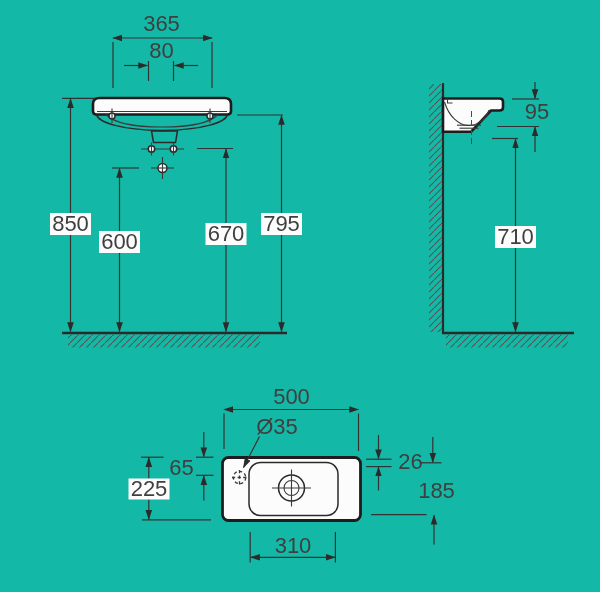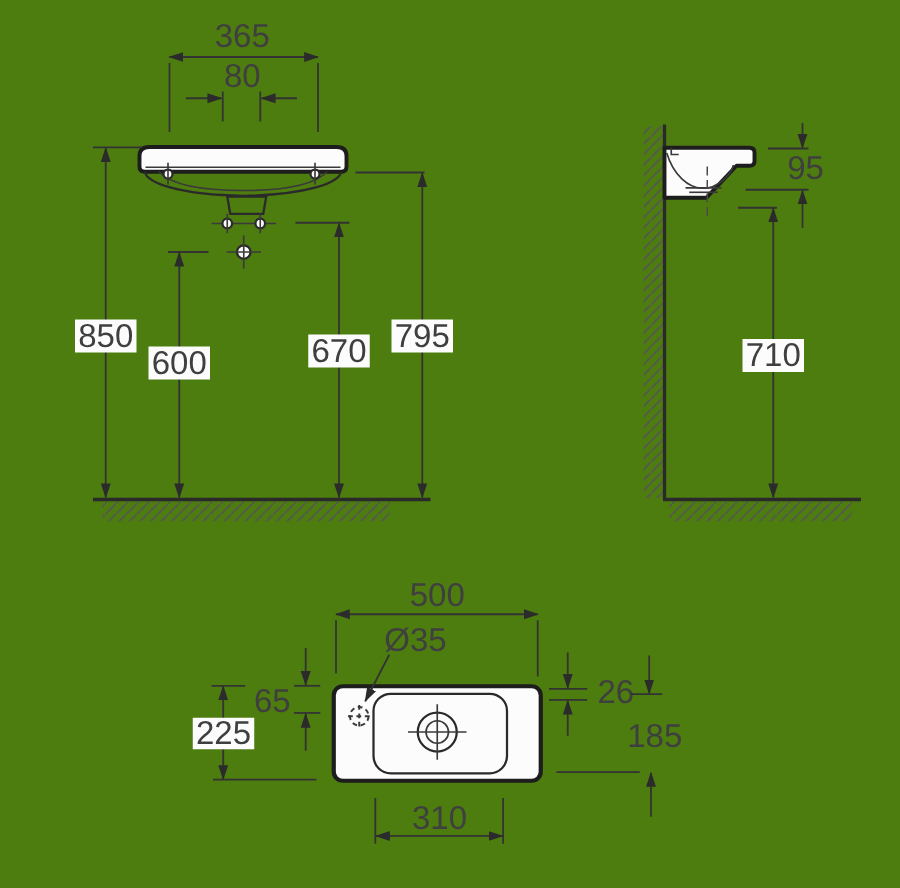--- a/index.html
+++ b/index.html
@@ -1,16 +1,16 @@
 <!DOCTYPE html>
 <html><head>
 <meta charset="utf-8">
 <style>
   html,body{margin:0;padding:0;background:#fcfcfc;}
-  #page{position:relative;width:600px;height:592px;background:#4d7c0f;overflow:hidden;}
+  #page{position:relative;width:600px;height:592px;background:#14b8a6;overflow:hidden;}
   svg{display:block;}
   .t2f{stroke:#1d1d1d;stroke-width:2.6;fill:#fcfcfc;stroke-linejoin:round;}
   .t3{stroke:#1d1d1d;stroke-width:2.8;fill:#fcfcfc;stroke-linejoin:round;}
   
   .m{stroke:#2a2a2a;stroke-width:1.5;fill:none;}
   .mf{stroke:#2a2a2a;stroke-width:1.5;fill:#fcfcfc;}
   .t1{stroke:#3a3a3a;stroke-width:1.1;fill:none;}
   
   .d{stroke:#333;stroke-width:1.2;fill:none;}
   .dash{stroke:#3a3a3a;stroke-width:1.3;fill:none;stroke-dasharray:3.2 2.4;}

